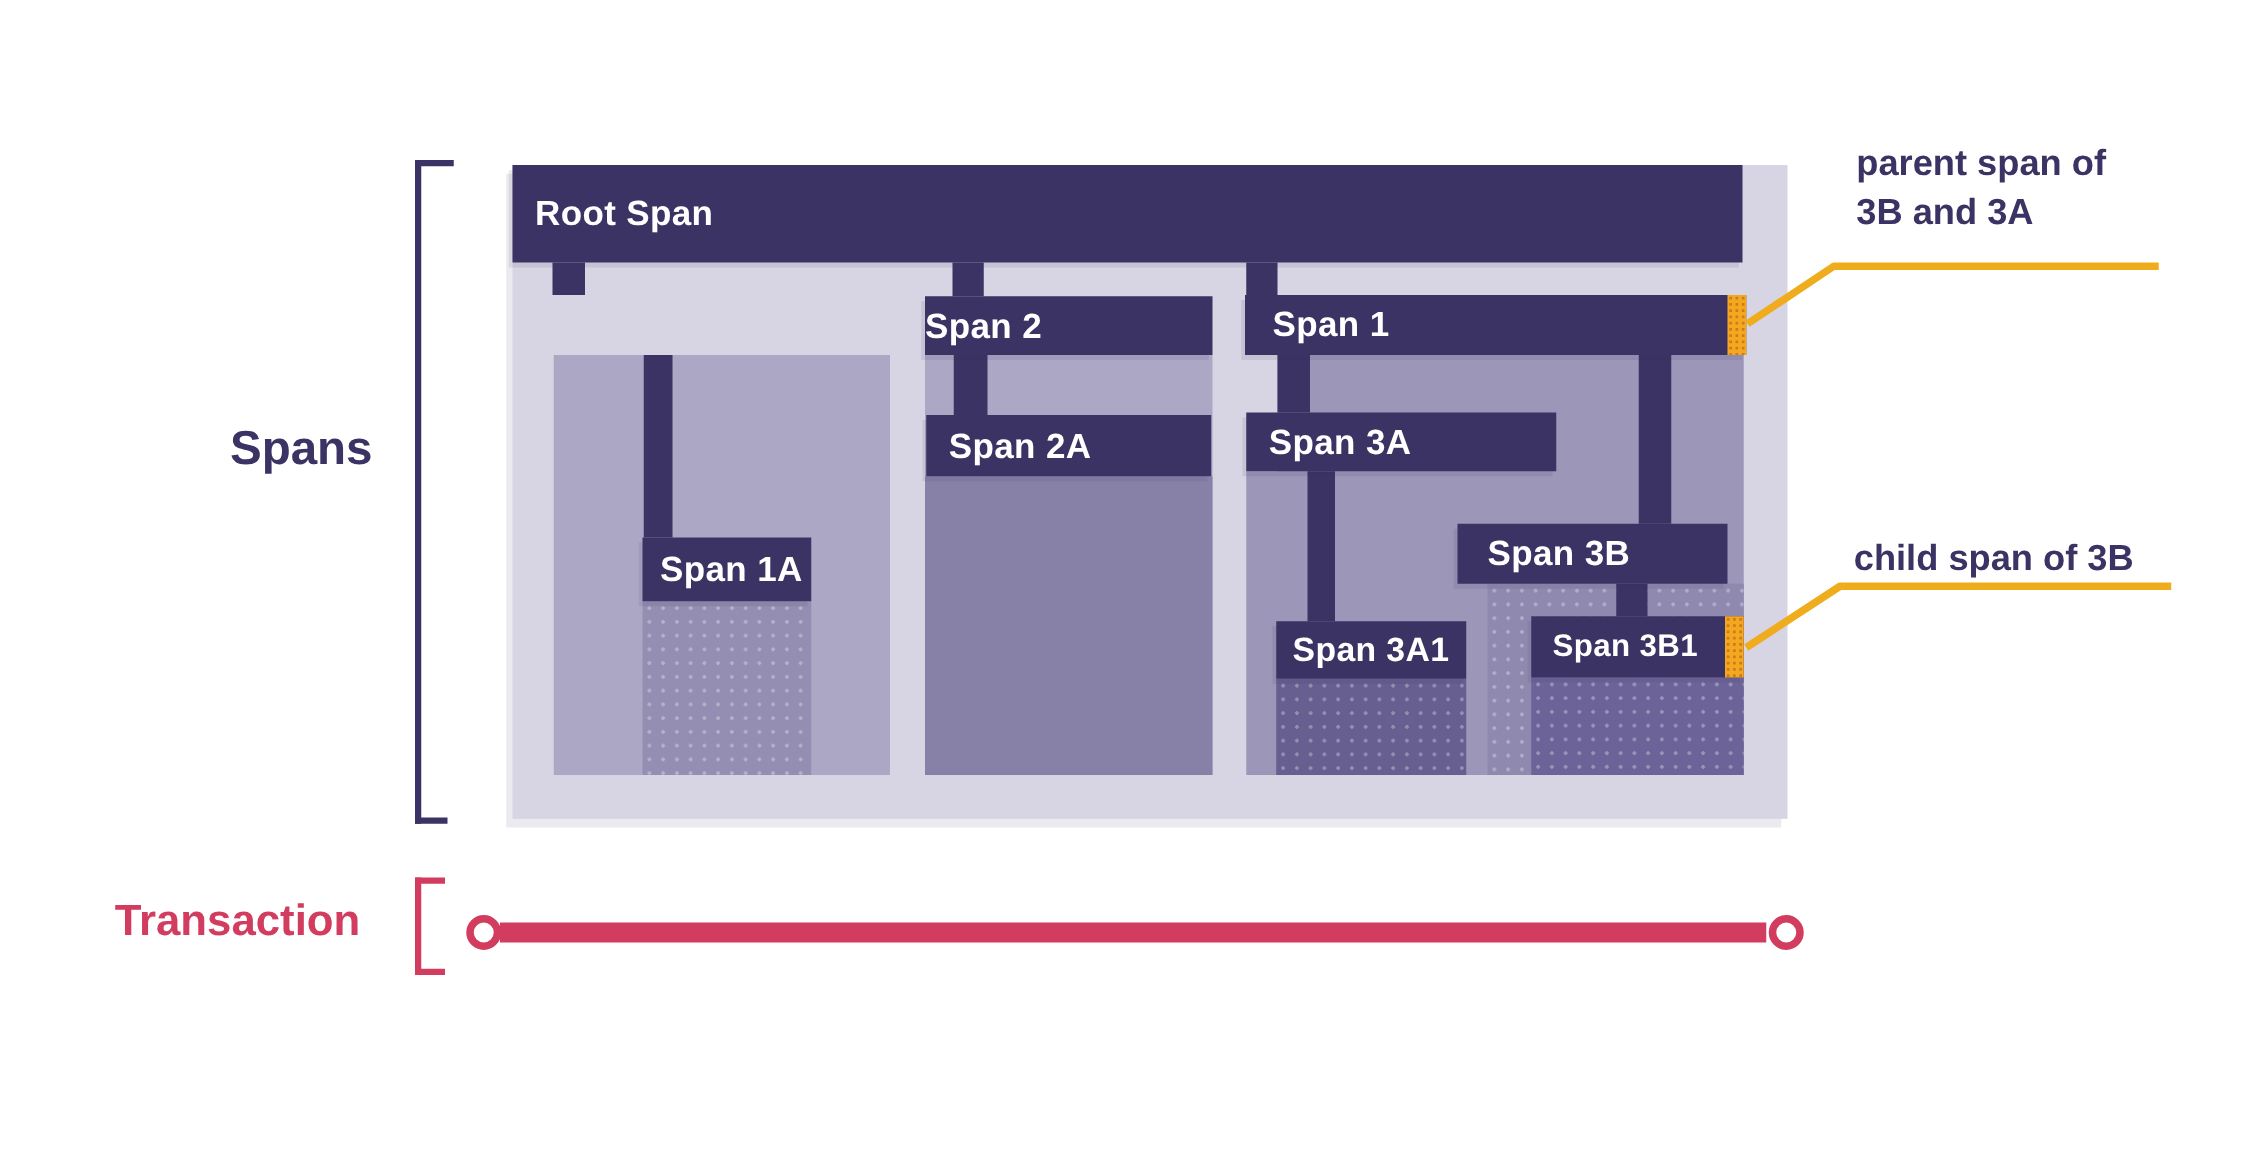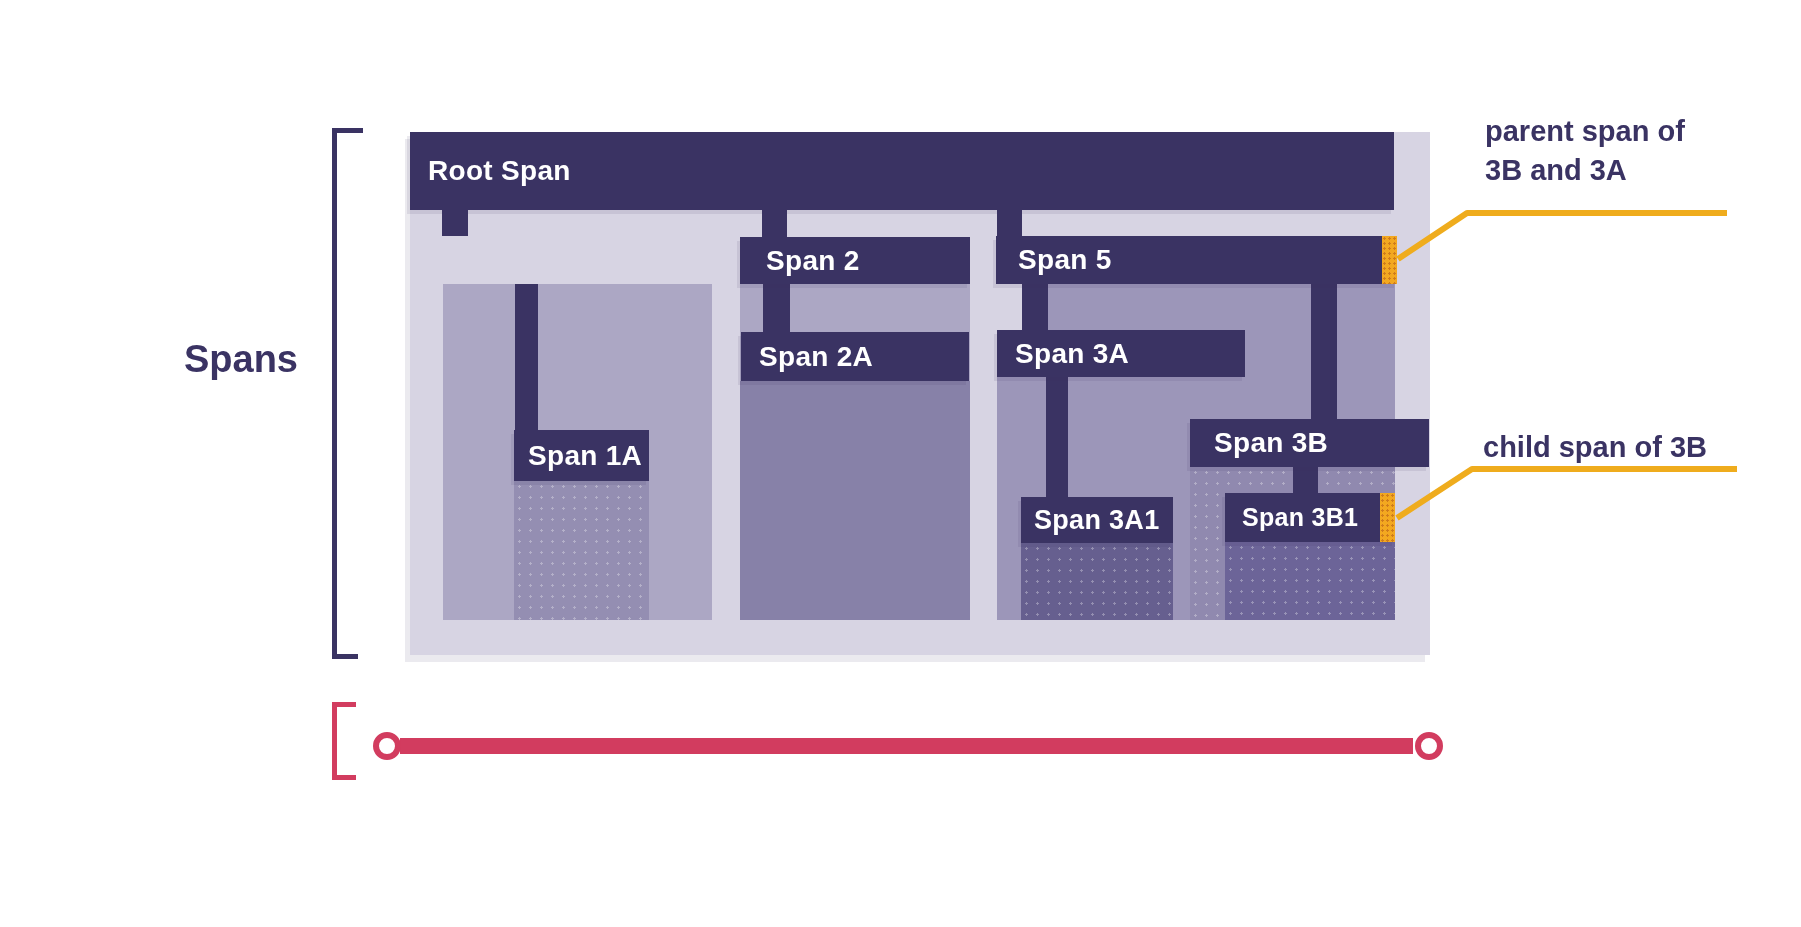--- a/index.html
+++ b/index.html
@@ -72,35 +72,35 @@
   <div class="abs conn" style="left:763px;top:284px;width:27px;height:48px"></div>
   <div class="abs conn" style="left:1022px;top:284px;width:26px;height:46px"></div>
   <div class="abs conn" style="left:1311px;top:284px;width:26px;height:135px"></div>
   <div class="abs conn" style="left:1046px;top:377px;width:22px;height:120px"></div>
   <div class="abs conn" style="left:1293px;top:467px;width:25px;height:26px"></div>
 
   <div class="abs bar" style="left:514px;top:430px;width:135px;height:51px">
     <span class="lbl" style="padding-left:14px">Span 1A</span>
   </div>
   <div class="abs bar" style="left:740px;top:237px;width:230px;height:47px">
-    <span class="lbl" style="padding-left:26px">Span 2</span>
+    <span class="lbl" style="">Span 2</span>
   </div>
   <div class="abs bar" style="left:741px;top:332px;width:228px;height:49px">
     <span class="lbl" style="padding-left:18px">Span 2A</span>
   </div>
   <div class="abs bar" style="left:996px;top:236px;width:401px;height:48px">
-    <span class="lbl" style="padding-left:22px">Span 5</span>
+    <span class="lbl" style="padding-left:22px">Span 1</span>
   </div>
   <div class="abs bar" style="left:997px;top:330px;width:248px;height:47px">
     <span class="lbl" style="padding-left:18px">Span 3A</span>
   </div>
   <div class="abs bar" style="left:1021px;top:497px;width:152px;height:46px">
     <span class="lbl" style="padding-left:13px;font-size:27px">Span 3A1</span>
   </div>
-  <div class="abs bar" style="left:1190px;top:419px;width:239px;height:48px">
+  <div class="abs bar" style="left:1166px;top:419px;width:216px;height:48px">
     <span class="lbl" style="padding-left:24px">Span 3B</span>
   </div>
   <div class="abs bar" style="left:1225px;top:493px;width:170px;height:49px">
     <span class="lbl" style="padding-left:17px;font-size:25px">Span 3B1</span>
   </div>
 
   <div class="abs marker" style="left:1382px;top:236px;width:15px;height:48px"></div>
   <div class="abs marker" style="left:1380px;top:493px;width:15px;height:49px"></div>
 
   <svg class="overlay" width="1801" height="927" viewBox="0 0 1801 927">
@@ -113,14 +113,15 @@
 
   <div class="abs callout-text" style="left:1485px;top:112px">
     <div>parent span of</div>
     <div>3B and 3A</div>
   </div>
   <div class="abs callout-text" style="left:1483px;top:428px">child span of 3B</div>
 
   <div class="abs red-el" style="left:332px;top:702px;width:5px;height:78px"></div>
   <div class="abs red-el" style="left:332px;top:702px;width:24px;height:5px"></div>
   <div class="abs red-el" style="left:332px;top:775px;width:24px;height:5px"></div>
+  <div class="abs side-label red" style="left:80px;top:717px;width:220px;height:40px">Transaction</div>
 
 </div>
 
 </body></html>

